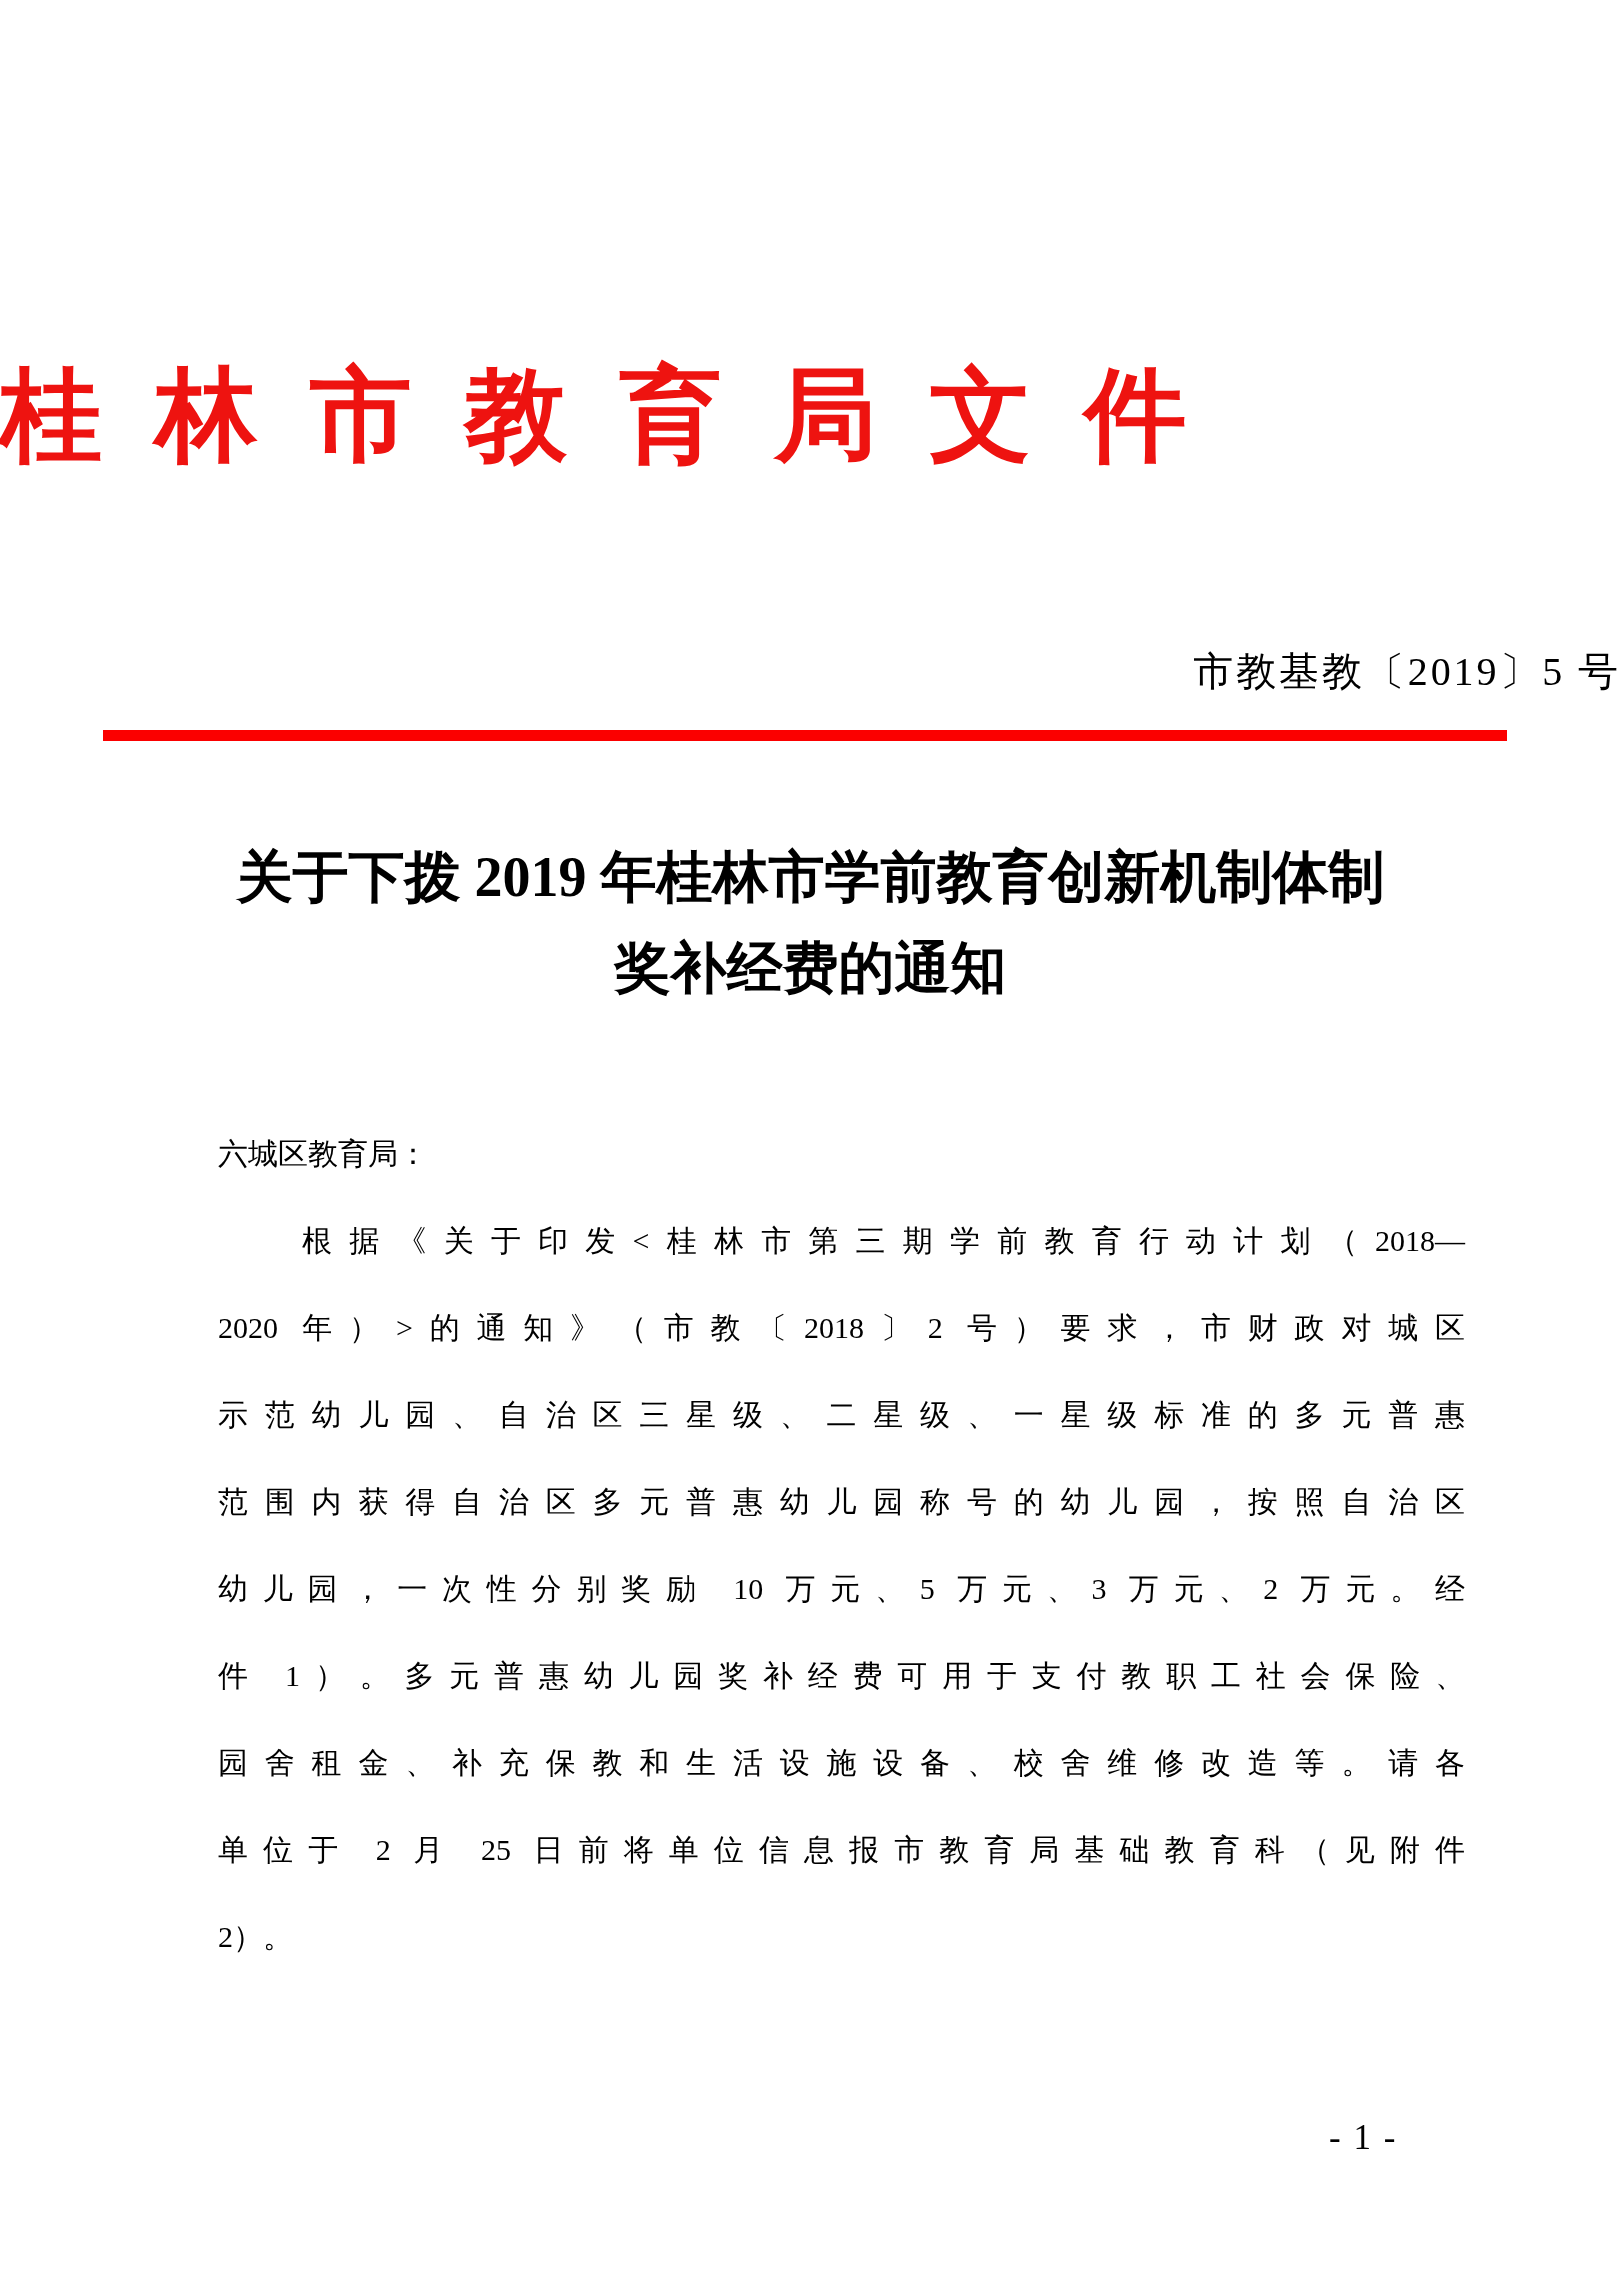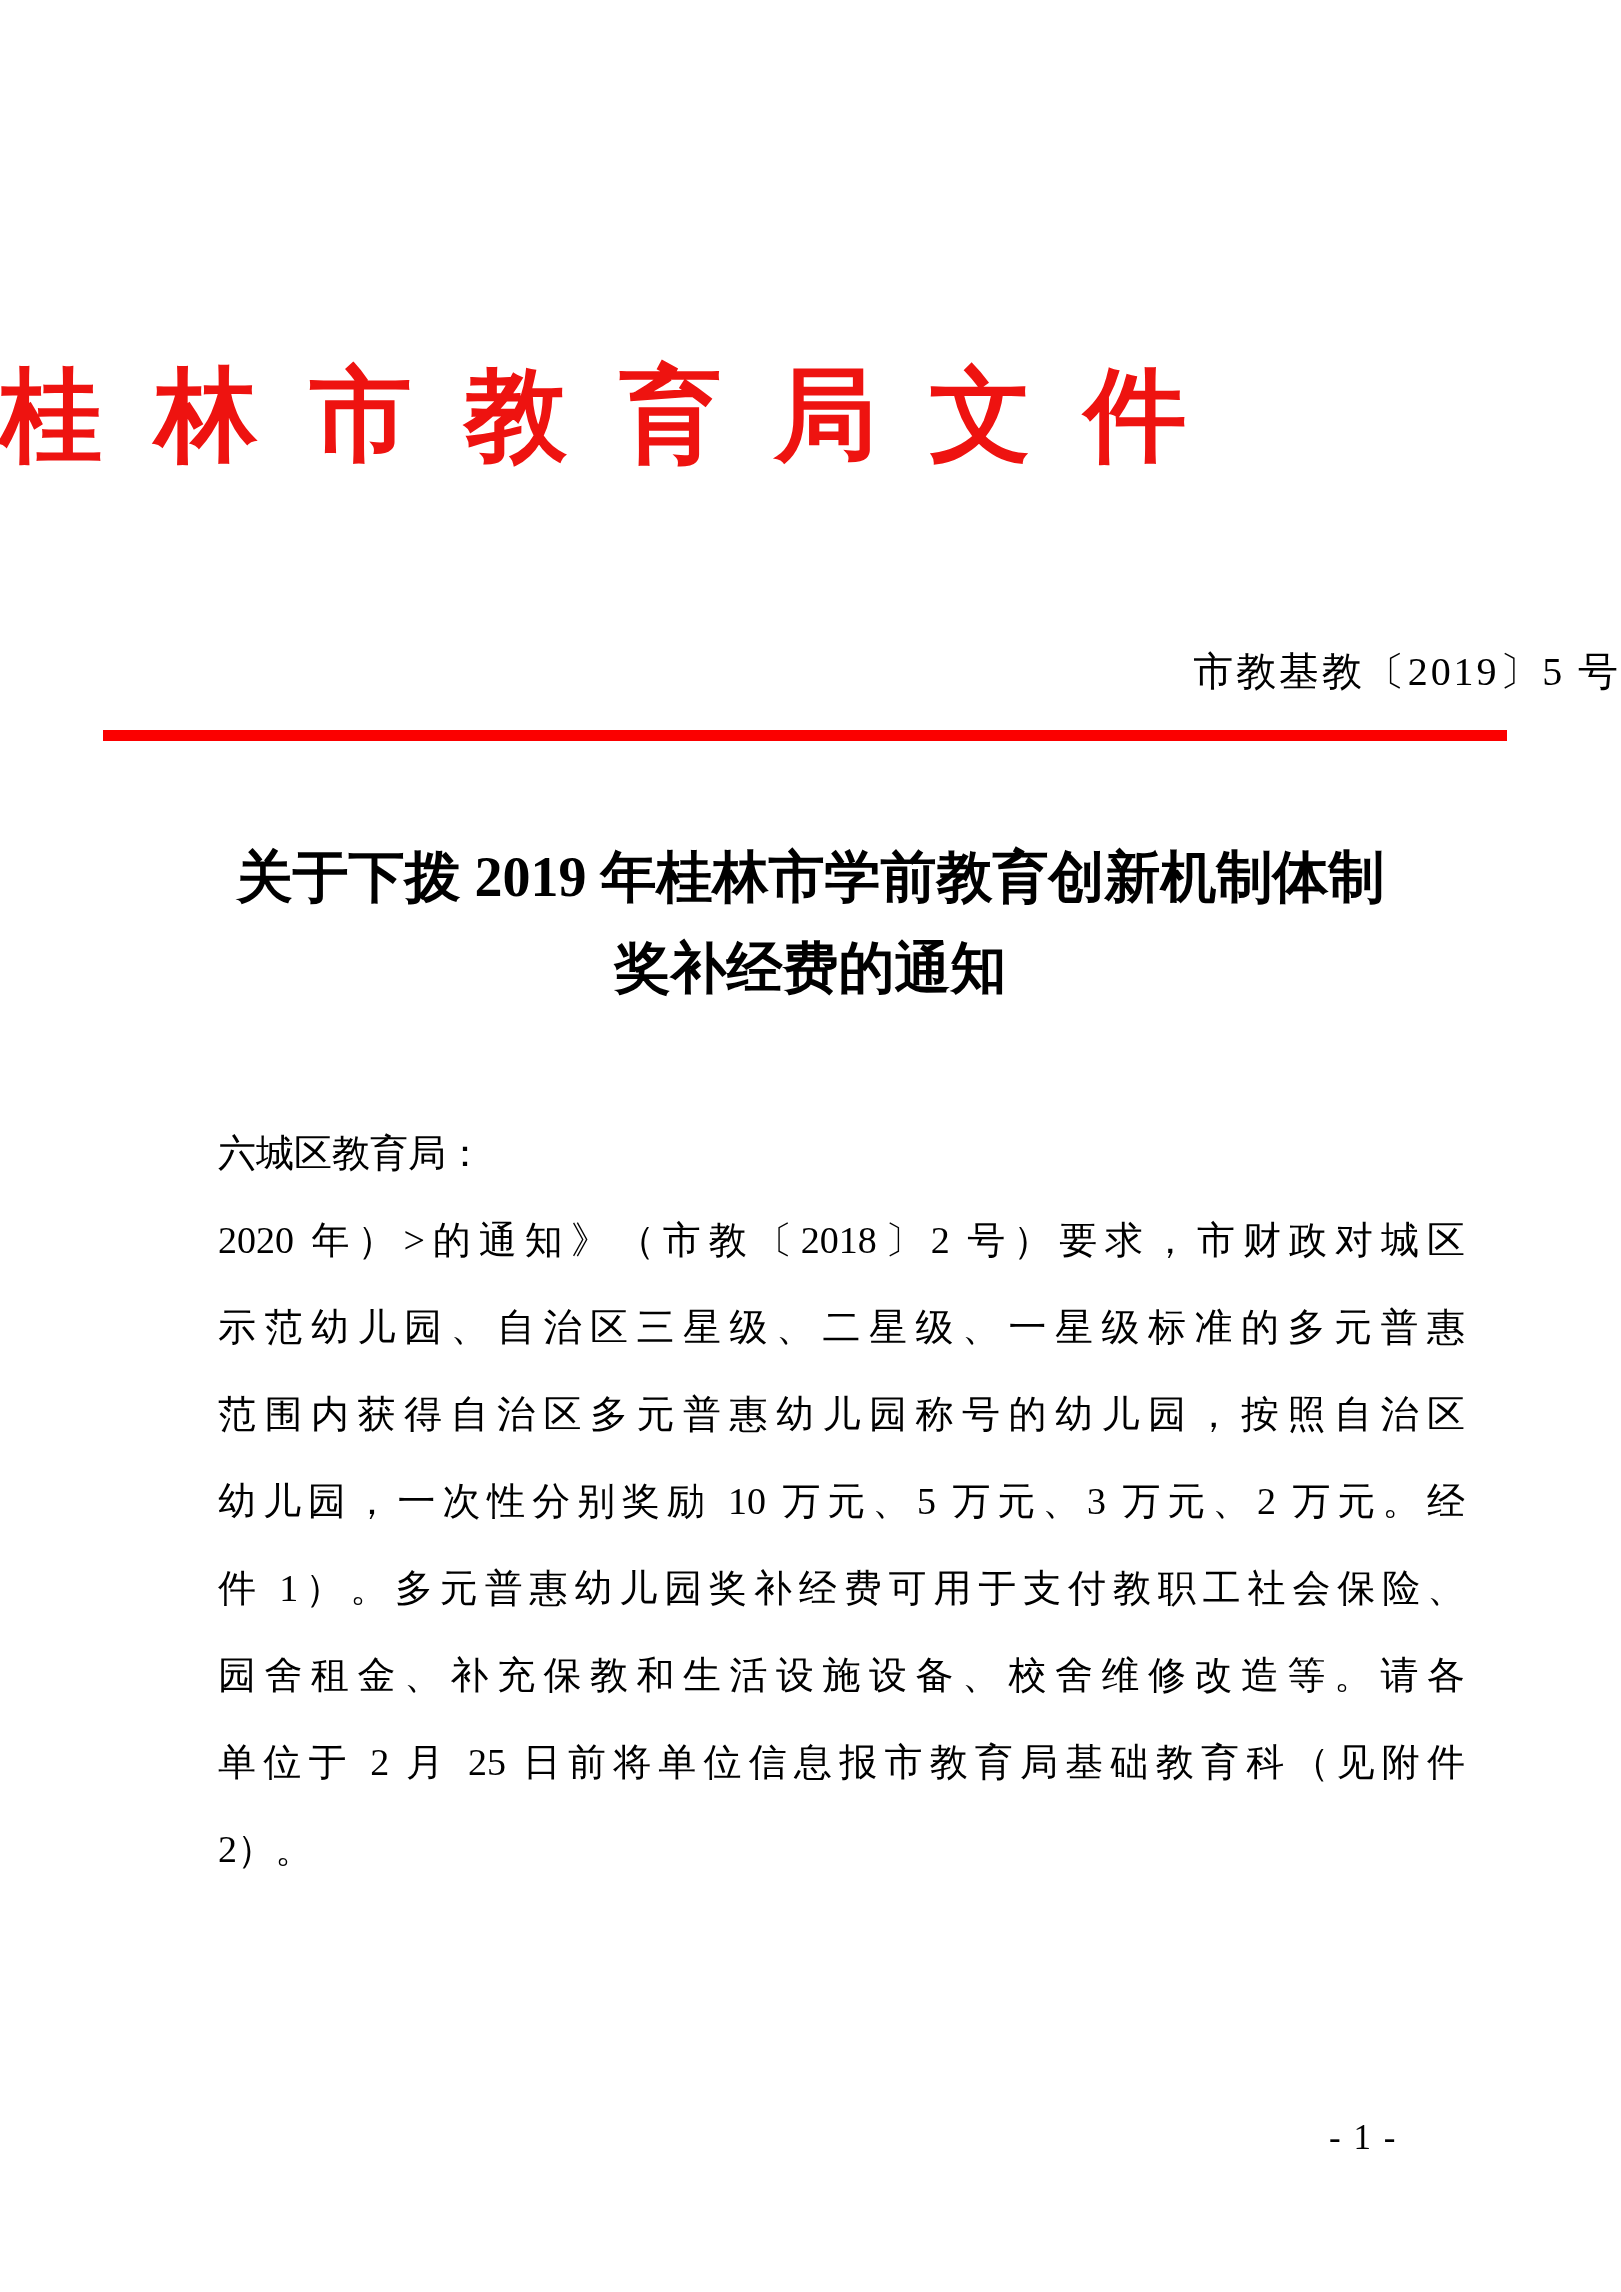--- a/index.html
+++ b/index.html
@@ -56,21 +56,21 @@
     text-align: center;
     font-weight: bold;
     font-size: 56px;
     line-height: 91px;
   }
   .body-block {
     position: absolute;
     top: 1110px;
     left: 218px;
     width: 1247px;
-    font-size: 38px;
+    font-size: 30px;
     line-height: 87px;
   }
   .body-line {
     width: 100%;
     box-sizing: border-box;
     white-space: normal;
   }
   .body-line.justify {
     text-align: justify;
     text-align-last: justify;
@@ -99,20 +99,21 @@
   <div class="red-line"></div>
 
   <div class="doc-title">
     <div>关于下拨 2019 年桂林市学前教育创新机制体制</div>
     <div>奖补经费的通知</div>
   </div>
 
   <div class="body-block">
     <div class="body-line">六城区教育局：</div>
     <div>
+        <div class="body-line indent justify">根据《关于印发&lt;桂林市第三期学前教育行动计划（2018—</div>
         <div class="body-line justify">2020 年）&gt;的通知》（市教〔2018〕2 号）要求，市财政对城区</div>
         <div class="body-line justify">示范幼儿园、自治区三星级、二星级、一星级标准的多元普惠</div>
         <div class="body-line justify">范围内获得自治区多元普惠幼儿园称号的幼儿园，按照自治区</div>
         <div class="body-line justify">幼儿园，一次性分别奖励 10 万元、5 万元、3 万元、2 万元。经</div>
         <div class="body-line justify">件 1）。多元普惠幼儿园奖补经费可用于支付教职工社会保险、</div>
         <div class="body-line justify">园舍租金、补充保教和生活设施设备、校舍维修改造等。请各</div>
         <div class="body-line justify">单位于 2 月 25 日前将单位信息报市教育局基础教育科（见附件</div>
         <div class="body-line">2）。</div>
       </div>
   </div>

